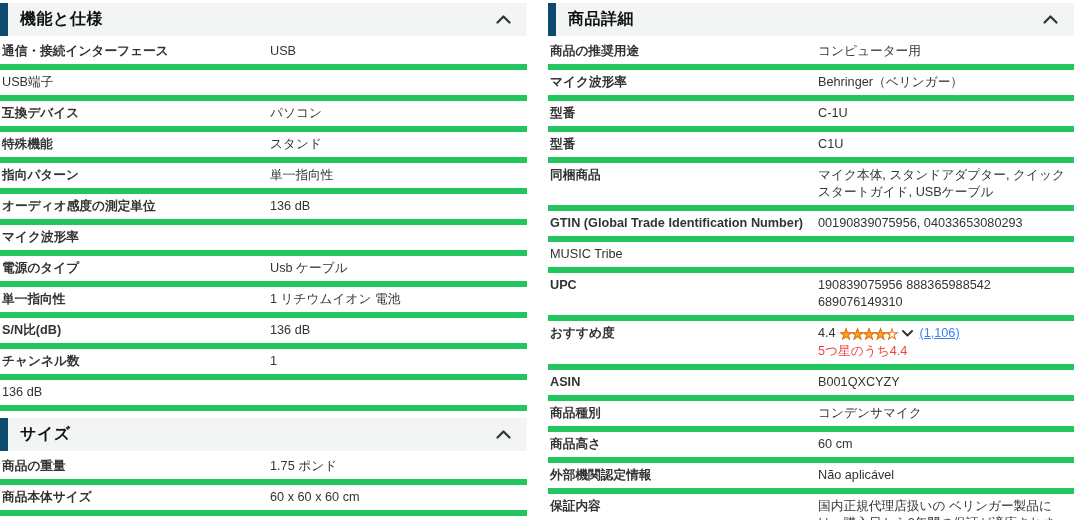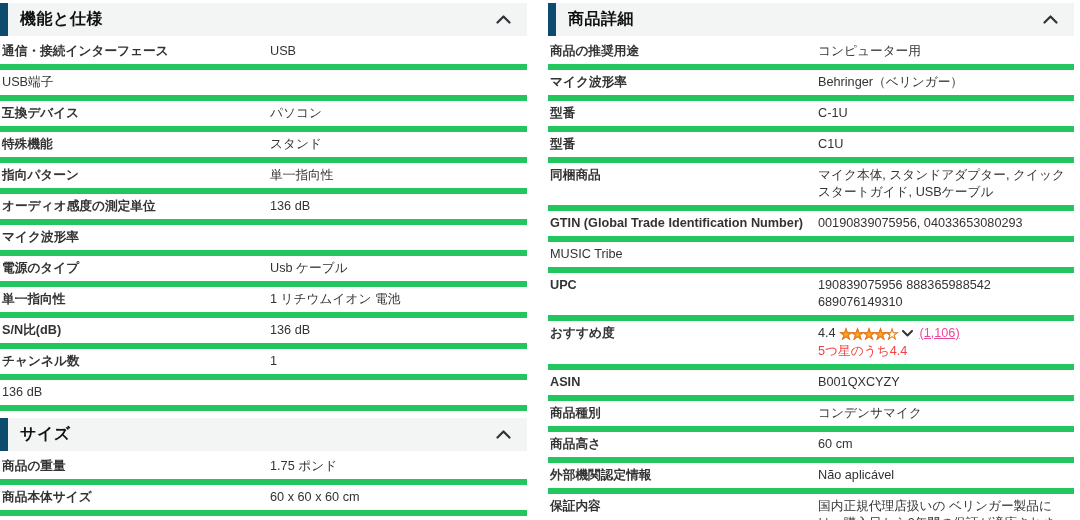--- a/index.html
+++ b/index.html
@@ -52,21 +52,21 @@
   }
 
   
   .rating-line1 { display: flex; align-items: center; gap: 4px; line-height: 17px; text-align: center; }
   .rating-num { font-size: 12.7px; color: #333; }
   .stars { position: relative; display: inline-block; font-size: 14px; line-height: 14px; letter-spacing: -1px; white-space: nowrap; }
   .stars-base { color: #ffffff; -webkit-text-stroke: 1px #de7921; }
   .stars-fill { position: absolute; left: 0; top: 0; overflow: hidden; white-space: nowrap; color: #ffa41c; -webkit-text-stroke: 1px #de7921; }
   .chev-down { width: 11px; height: 7px; margin-left: 1px; cursor: pointer; }
   .chev-down polyline { fill: none; stroke: #333; stroke-width: 2; stroke-linecap: round; stroke-linejoin: round; }
-  .reviews-link { font-size: 12.7px; color: #ec4899; text-decoration: underline; cursor: pointer; margin-left: 2px; }
+  .reviews-link { font-size: 12.7px; color: #3b82f6; text-decoration: underline; cursor: pointer; margin-left: 2px; }
   .rating-line2 { font-size: 12.7px; color: #ef4444; line-height: 17px; margin-top: 1px; }
 </style>
 </head>
 <body>
 
 <div class="page">
   <div class="col col-left" id="col-left">
       <section class="sec">
         <div class="sec-header">
           <h3 class="sec-title">機能と仕様</h3>

